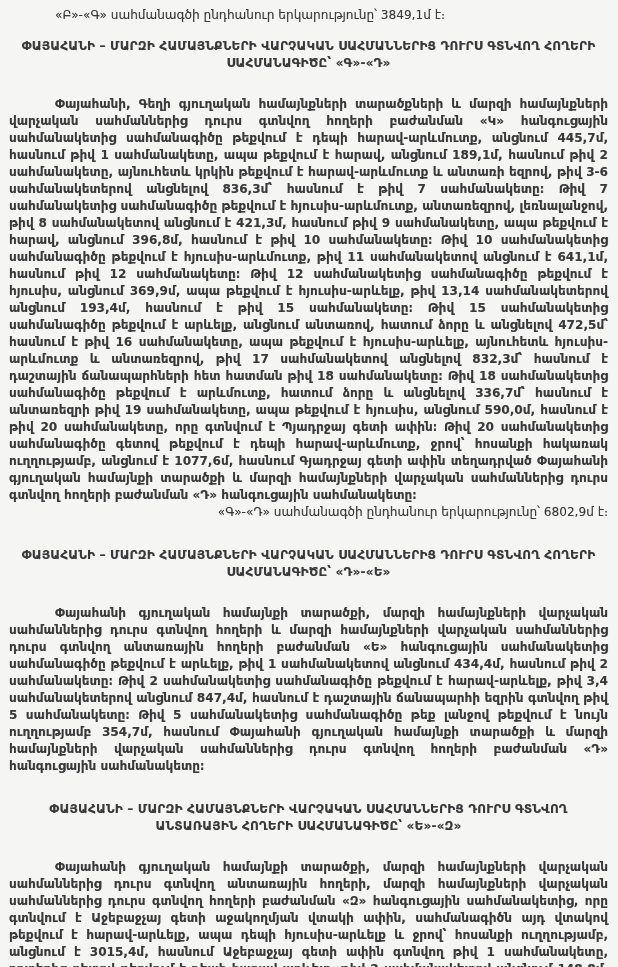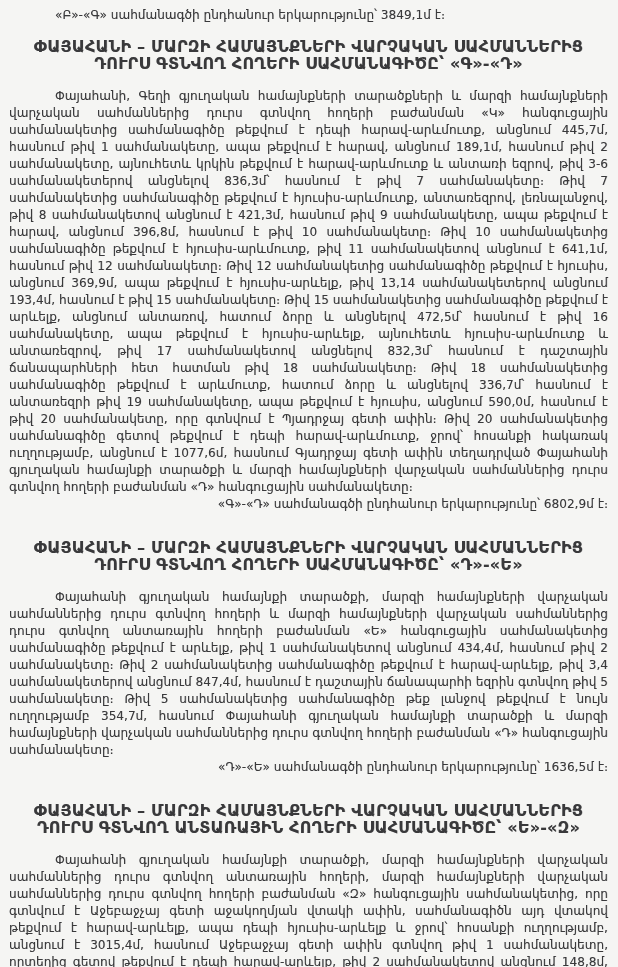--- a/index.html
+++ b/index.html
@@ -27,44 +27,44 @@
   p{margin:0;}
   .intro-line{
     text-indent:46px;
     text-align:left;
   }
   .sec-heading{
     margin:14px auto 0;
     max-width:585px;
     text-align:center;
     font-weight:bold;
-    font-size:16px;
+    font-size:12px;
     line-height:17px;
     letter-spacing:0.2px;
   }
   .sec-body{
-    margin-top:16px;
+    margin-top:24px;
     text-indent:46px;
+    font-weight:bold;
   }
   .sec-summary{
     text-indent:46px;
     text-align:right;
   }
 </style>
 </head>
 <body>
 
 <div class="page">
 
   <p class="intro-line">«Բ»-«Գ» սահմանագծի ընդհանուր երկարությունը՝ 3849,1մ է։</p>
 
   <p class="sec-heading">ՓԱՅԱՀԱՆԻ – ՄԱՐԶԻ ՀԱՄԱՅՆՔՆԵՐԻ ՎԱՐՉԱԿԱՆ ՍԱՀՄԱՆՆԵՐԻՑ ԴՈՒՐՍ ԳՏՆՎՈՂ ՀՈՂԵՐԻ ՍԱՀՄԱՆԱԳԻԾԸ՝ «Գ»-«Դ»</p>
   <p class="sec-body">Փայահանի, Գեղի գյուղական համայնքների տարածքների և մարզի համայնքների վարչական սահմաններից դուրս գտնվող հողերի բաժանման «Կ» հանգուցային սահմանակետից սահմանագիծը թեքվում է դեպի հարավ-արևմուտք, անցնում 445,7մ, հասնում թիվ 1 սահմանակետը, ապա թեքվում է հարավ, անցնում 189,1մ, հասնում թիվ 2 սահմանակետը, այնուհետև կրկին թեքվում է հարավ-արևմուտք և անտառի եզրով, թիվ 3-6 սահմանակետերով անցնելով 836,3մ՝ հասնում է թիվ 7 սահմանակետը։ Թիվ 7 սահմանակետից սահմանագիծը թեքվում է հյուսիս-արևմուտք, անտառեզրով, լեռնալանջով, թիվ 8 սահմանակետով անցնում է 421,3մ, հասնում թիվ 9 սահմանակետը, ապա թեքվում է հարավ, անցնում 396,8մ, հասնում է թիվ 10 սահմանակետը։ Թիվ 10 սահմանակետից սահմանագիծը թեքվում է հյուսիս-արևմուտք, թիվ 11 սահմանակետով անցնում է 641,1մ, հասնում թիվ 12 սահմանակետը։ Թիվ 12 սահմանակետից սահմանագիծը թեքվում է հյուսիս, անցնում 369,9մ, ապա թեքվում է հյուսիս-արևելք, թիվ 13,14 սահմանակետերով անցնում 193,4մ, հասնում է թիվ 15 սահմանակետը։ Թիվ 15 սահմանակետից սահմանագիծը թեքվում է արևելք, անցնում անտառով, հատում ձորը և անցնելով 472,5մ՝ հասնում է թիվ 16 սահմանակետը, ապա թեքվում է հյուսիս-արևելք, այնուհետև հյուսիս-արևմուտք և անտառեզրով, թիվ 17 սահմանակետով անցնելով 832,3մ՝ հասնում է դաշտային ճանապարհների հետ հատման թիվ 18 սահմանակետը։ Թիվ 18 սահմանակետից սահմանագիծը թեքվում է արևմուտք, հատում ձորը և անցնելով 336,7մ՝ հասնում է անտառեզրի թիվ 19 սահմանակետը, ապա թեքվում է հյուսիս, անցնում 590,0մ, հասնում է թիվ 20 սահմանակետը, որը գտնվում է Պյադրջայ գետի ափին։ Թիվ 20 սահմանակետից սահմանագիծը գետով թեքվում է դեպի հարավ-արևմուտք, ջրով՝ հոսանքի հակառակ ուղղությամբ, անցնում է 1077,6մ, հասնում Գյադրջայ գետի ափին տեղադրված Փայահանի գյուղական համայնքի տարածքի և մարզի համայնքների վարչական սահմաններից դուրս գտնվող հողերի բաժանման «Դ» հանգուցային սահմանակետը։</p>
   <p class="sec-summary">«Գ»-«Դ» սահմանագծի ընդհանուր երկարությունը՝ 6802,9մ է։</p>
 
   <p class="sec-heading" style="margin-top:26px;">ՓԱՅԱՀԱՆԻ – ՄԱՐԶԻ ՀԱՄԱՅՆՔՆԵՐԻ ՎԱՐՉԱԿԱՆ ՍԱՀՄԱՆՆԵՐԻՑ ԴՈՒՐՍ ԳՏՆՎՈՂ ՀՈՂԵՐԻ ՍԱՀՄԱՆԱԳԻԾԸ՝ «Դ»-«Ե»</p>
   <p class="sec-body">Փայահանի գյուղական համայնքի տարածքի, մարզի համայնքների վարչական սահմաններից դուրս գտնվող հողերի և մարզի համայնքների վարչական սահմաններից դուրս գտնվող անտառային հողերի բաժանման «Ե» հանգուցային սահմանակետից սահմանագիծը թեքվում է արևելք, թիվ 1 սահմանակետով անցնում 434,4մ, հասնում թիվ 2 սահմանակետը։ Թիվ 2 սահմանակետից սահմանագիծը թեքվում է հարավ-արևելք, թիվ 3,4 սահմանակետերով անցնում 847,4մ, հասնում է դաշտային ճանապարհի եզրին գտնվող թիվ 5 սահմանակետը։ Թիվ 5 սահմանակետից սահմանագիծը թեք լանջով թեքվում է նույն ուղղությամբ 354,7մ, հասնում Փայահանի գյուղական համայնքի տարածքի և մարզի համայնքների վարչական սահմաններից դուրս գտնվող հողերի բաժանման «Դ» հանգուցային սահմանակետը։</p>
-  <p class="sec-summary">«Դ»-«Ե» սահմանագծի ընդհանուր երկարությունը՝ 1636,5մ է։</p>
 
   <p class="sec-heading" style="margin-top:26px;">ՓԱՅԱՀԱՆԻ – ՄԱՐԶԻ ՀԱՄԱՅՆՔՆԵՐԻ ՎԱՐՉԱԿԱՆ ՍԱՀՄԱՆՆԵՐԻՑ ԴՈՒՐՍ ԳՏՆՎՈՂ ԱՆՏԱՌԱՅԻՆ ՀՈՂԵՐԻ ՍԱՀՄԱՆԱԳԻԾԸ՝ «Ե»-«Զ»</p>
   <p class="sec-body">Փայահանի գյուղական համայնքի տարածքի, մարզի համայնքների վարչական սահմաններից դուրս գտնվող անտառային հողերի, մարզի համայնքների վարչական սահմաններից դուրս գտնվող հողերի բաժանման «Զ» հանգուցային սահմանակետից, որը գտնվում է Աջեբաջչայ գետի աջակողմյան վտակի ափին, սահմանագիծն այդ վտակով թեքվում է հարավ-արևելք, ապա դեպի հյուսիս-արևելք և ջրով՝ հոսանքի ուղղությամբ, անցնում է 3015,4մ, հասնում Աջեբաջչայ գետի ափին գտնվող թիվ 1 սահմանակետը, որտեղից գետով թեքվում է դեպի հարավ-արևելք, թիվ 2 սահմանակետով անցնում 148,8մ, հասնում է գետի և ձորի հատման թիվ 3</p>
 
 </div>
 
 </body></html>

